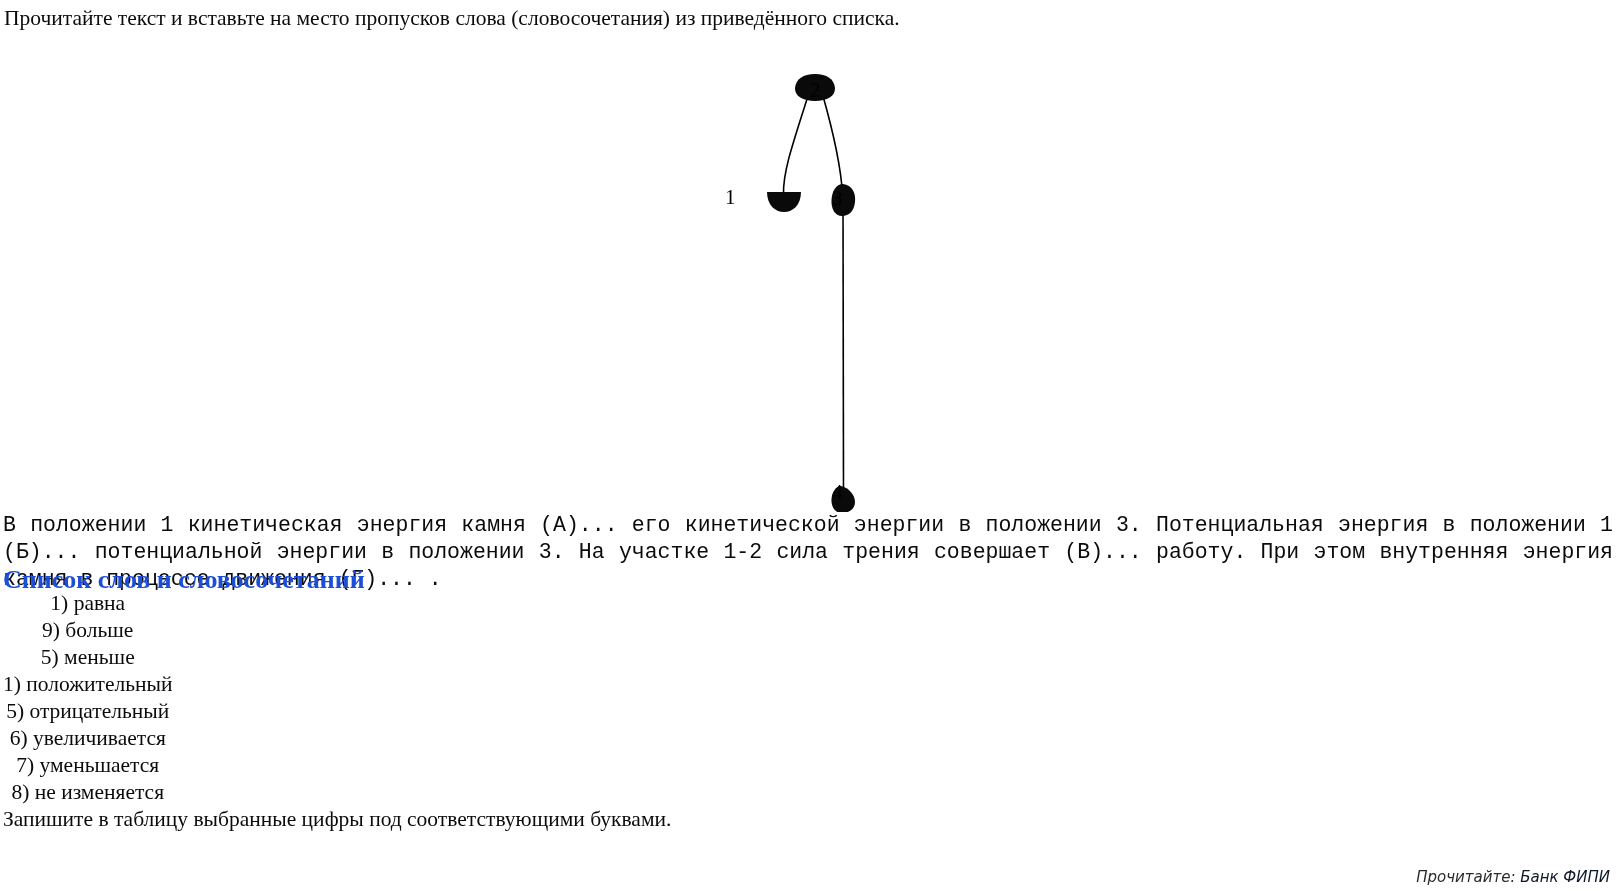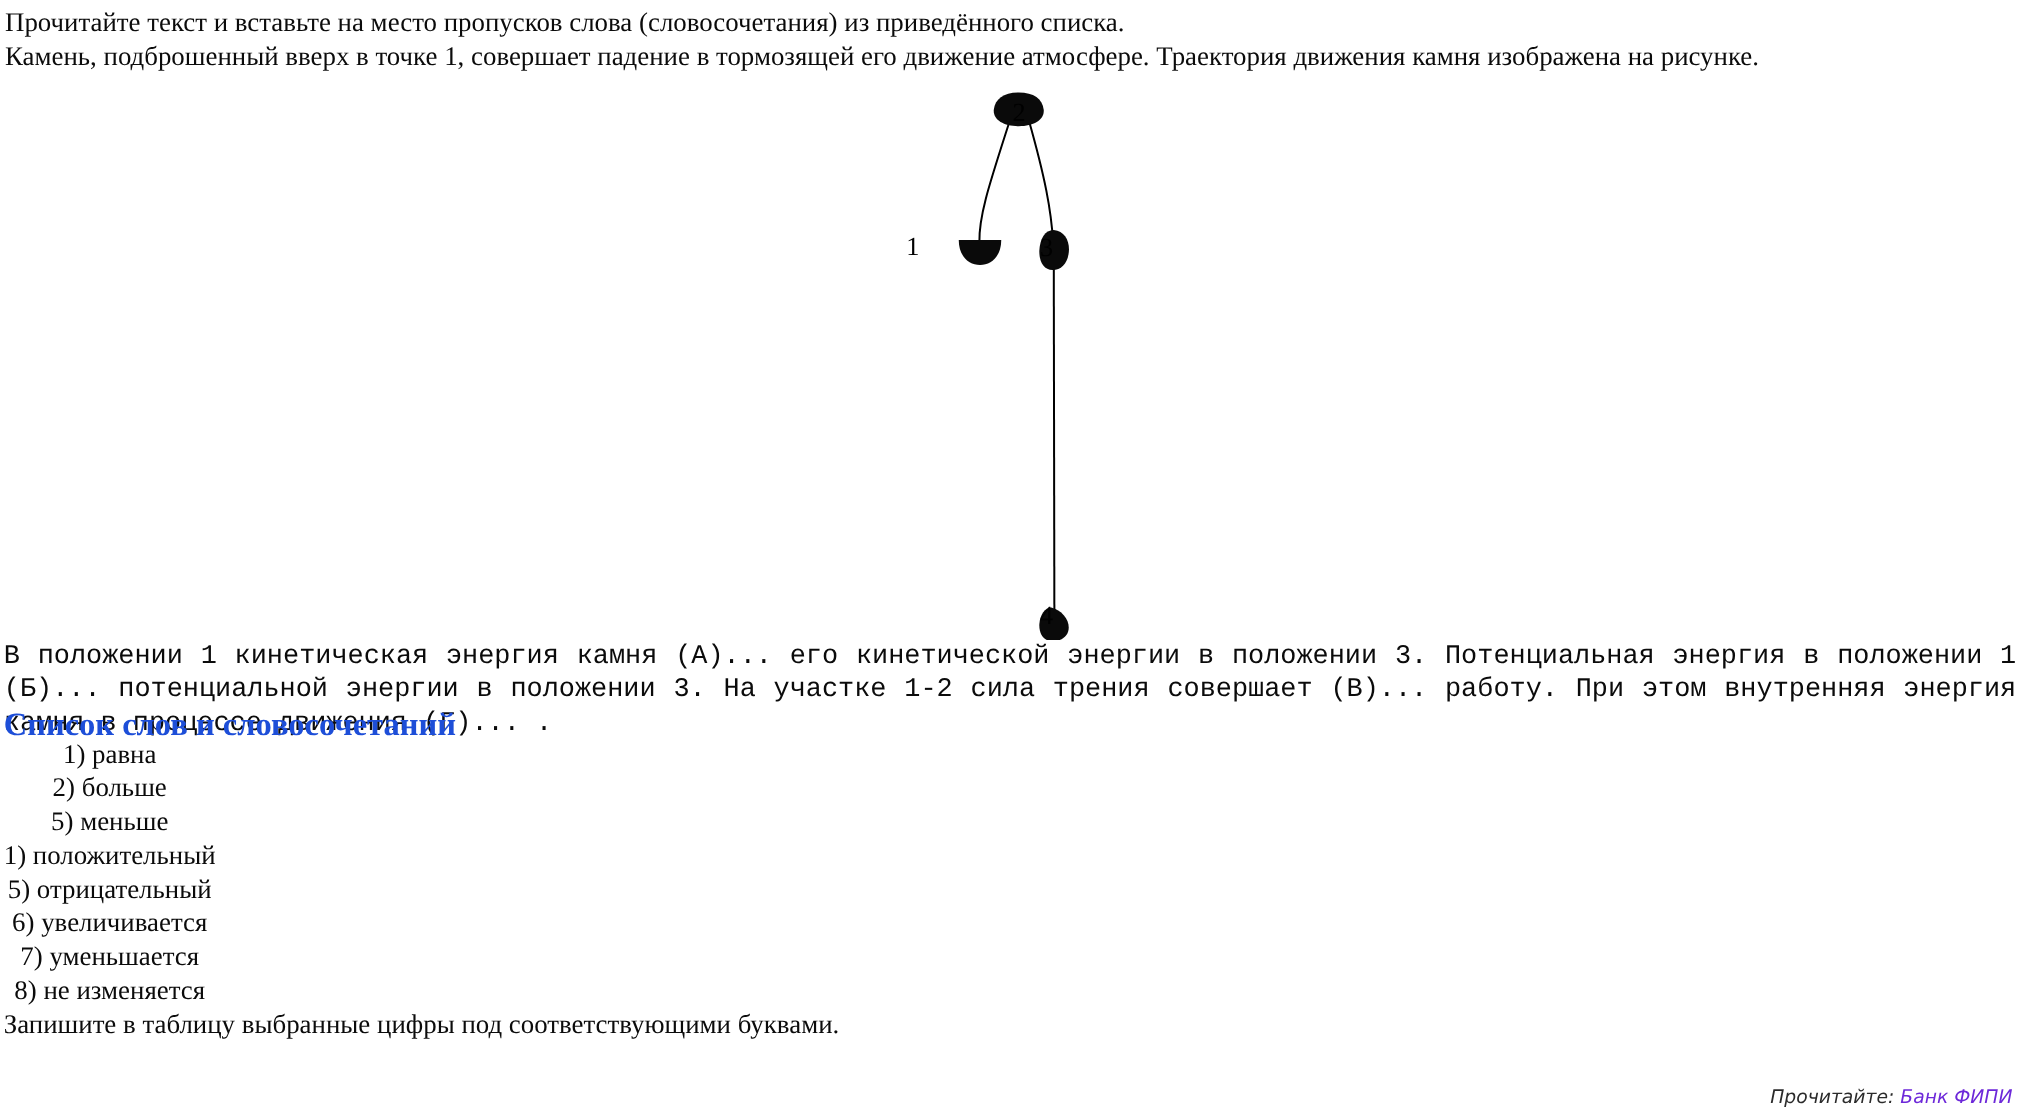--- a/index.html
+++ b/index.html
@@ -105,30 +105,29 @@
     position: absolute;
     right: 6px;
     bottom: 4px;
     font-family: "DejaVu Sans", "Liberation Sans", sans-serif;
     font-style: italic;
     font-size: 15px;
     line-height: 20px;
     white-space: nowrap;
   }
   .source .src-label { color: #2b2b2b; }
-  .source .src-value { color: #6d28d9; }
+  .source .src-value { color: #0f172a; }
 </style>
 </head>
 <body>
 
 <div class="page">
 
   <div class="intro">
     <div class="intro-line">Прочитайте текст и вставьте на место пропусков слова (словосочетания) из приведённого списка.</div>
-    <div class="intro-line">Камень, подброшенный вверх в точке 1, совершает падение в тормозящей его движение атмосфере. Траектория движения камня изображена на рисунке.</div>
   </div>
 
   <div class="figure">
     <svg width="340" height="450" viewBox="0 0 340 450" xmlns="http://www.w3.org/2000/svg">
 
       <path d="M 143.5 132 C 143 110 152 84 168 34" fill="none" stroke="#000000" stroke-width="1.6"></path>
 
       <path d="M 183 34 C 196 80 201 106 202.5 132" fill="none" stroke="#000000" stroke-width="1.6"></path>
 
       <path d="M 203 136 L 203.5 434" fill="none" stroke="#000000" stroke-width="1.6"></path>
@@ -147,21 +146,21 @@
     <span class="fig-label lbl-3">3</span>
     <span class="fig-label lbl-4">4</span>
   </div>
 
   <div class="body-text">В положении 1 кинетическая энергия камня (А)... его кинетической энергии в положении 3. Потенциальная энергия в положении 1 (Б)... потенциальной энергии в положении 3. На участке 1-2 сила трения совершает (В)... работу. При этом внутренняя энергия камня в процессе движения (Г)... .</div>
 
   <div class="list-heading">Список слов и словосочетаний</div>
 
   <ul class="word-list">
     <li>1) равна</li>
-    <li>2) больше</li>
+    <li>9) больше</li>
     <li>5) меньше</li>
     <li>1) положительный</li>
     <li>5) отрицательный</li>
     <li>6) увеличивается</li>
     <li>7) уменьшается</li>
     <li>8) не изменяется</li>
   </ul>
 
   <div class="closing">Запишите в таблицу выбранные цифры под соответствующими буквами.</div>
 

